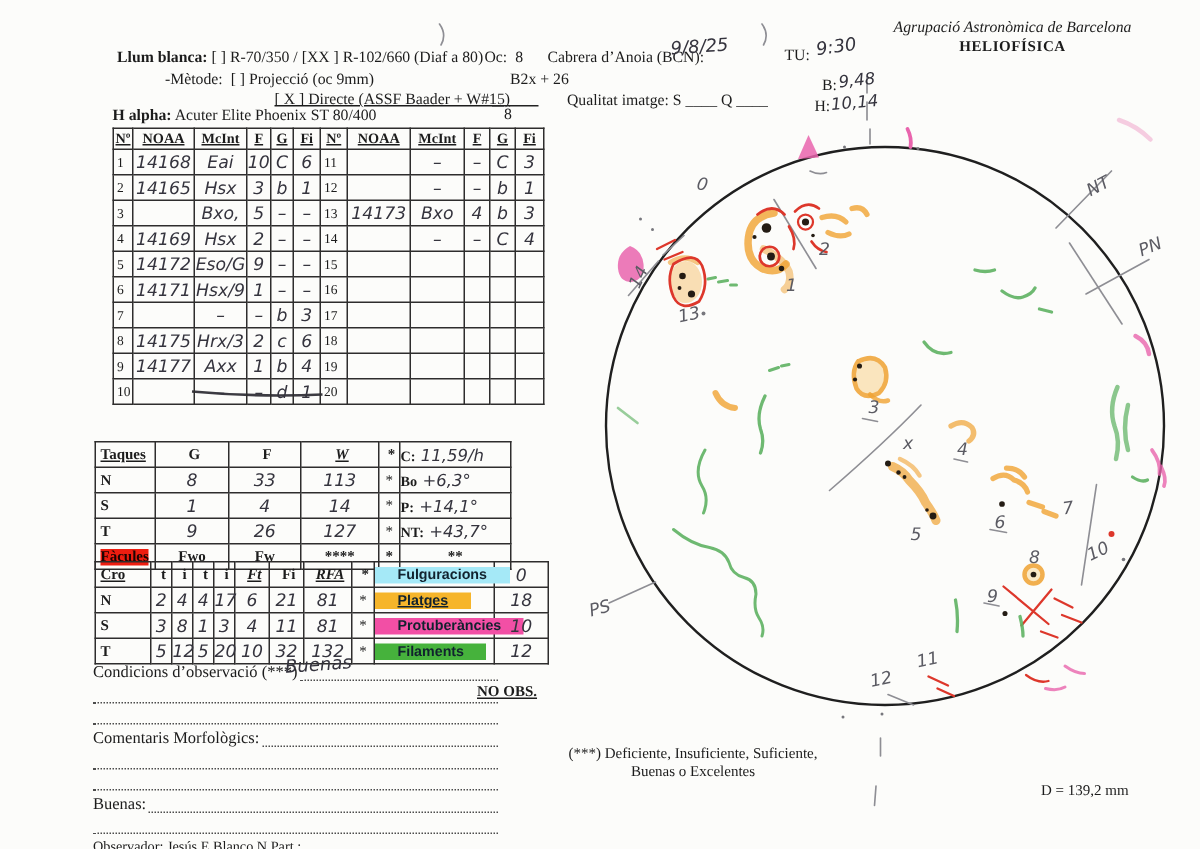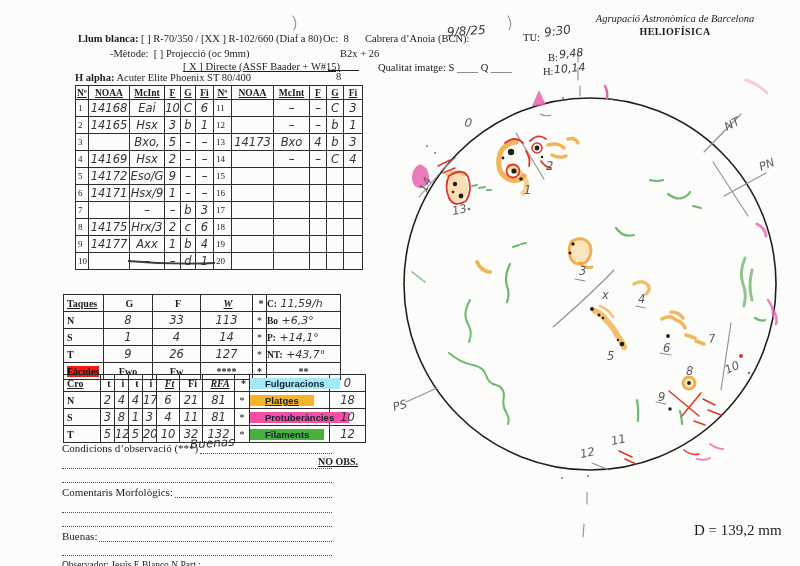--- a/index.html
+++ b/index.html
@@ -531,15 +531,19 @@
       <span class="lab">Buenas:</span>
       <span class="fill"></span>
     </div>
     <div class="dotline" style="margin-top:2px;"></div>
     <div style="margin-top:4px;font-size:9.5px;">Observador:   Jesús E Blanco  N  Part.:  ________</div>
 
   </div>
 
   <div class="abs pr b u" style="left:318px;top:456px;font-size:10px;">NO OBS.</div>
 
-  <div class="abs pr" style="left:694px;top:522px;font-size:15px;text-align:center;">D = 139,2 mm</div>
+  <div class="abs" style="left:372px;top:497px;width:180px;text-align:center;font-size:10px;line-height:12px;">
+    <div>(***) Deficiente, Insuficiente, Suficiente,</div>
+    <div>Buenas o Excelentes</div>
+  </div>
+  <div class="abs pr" style="left:694px;top:522px;font-size:10px;text-align:center;">D = 139,2 mm</div>
 
 </div>
 
 </body></html>

